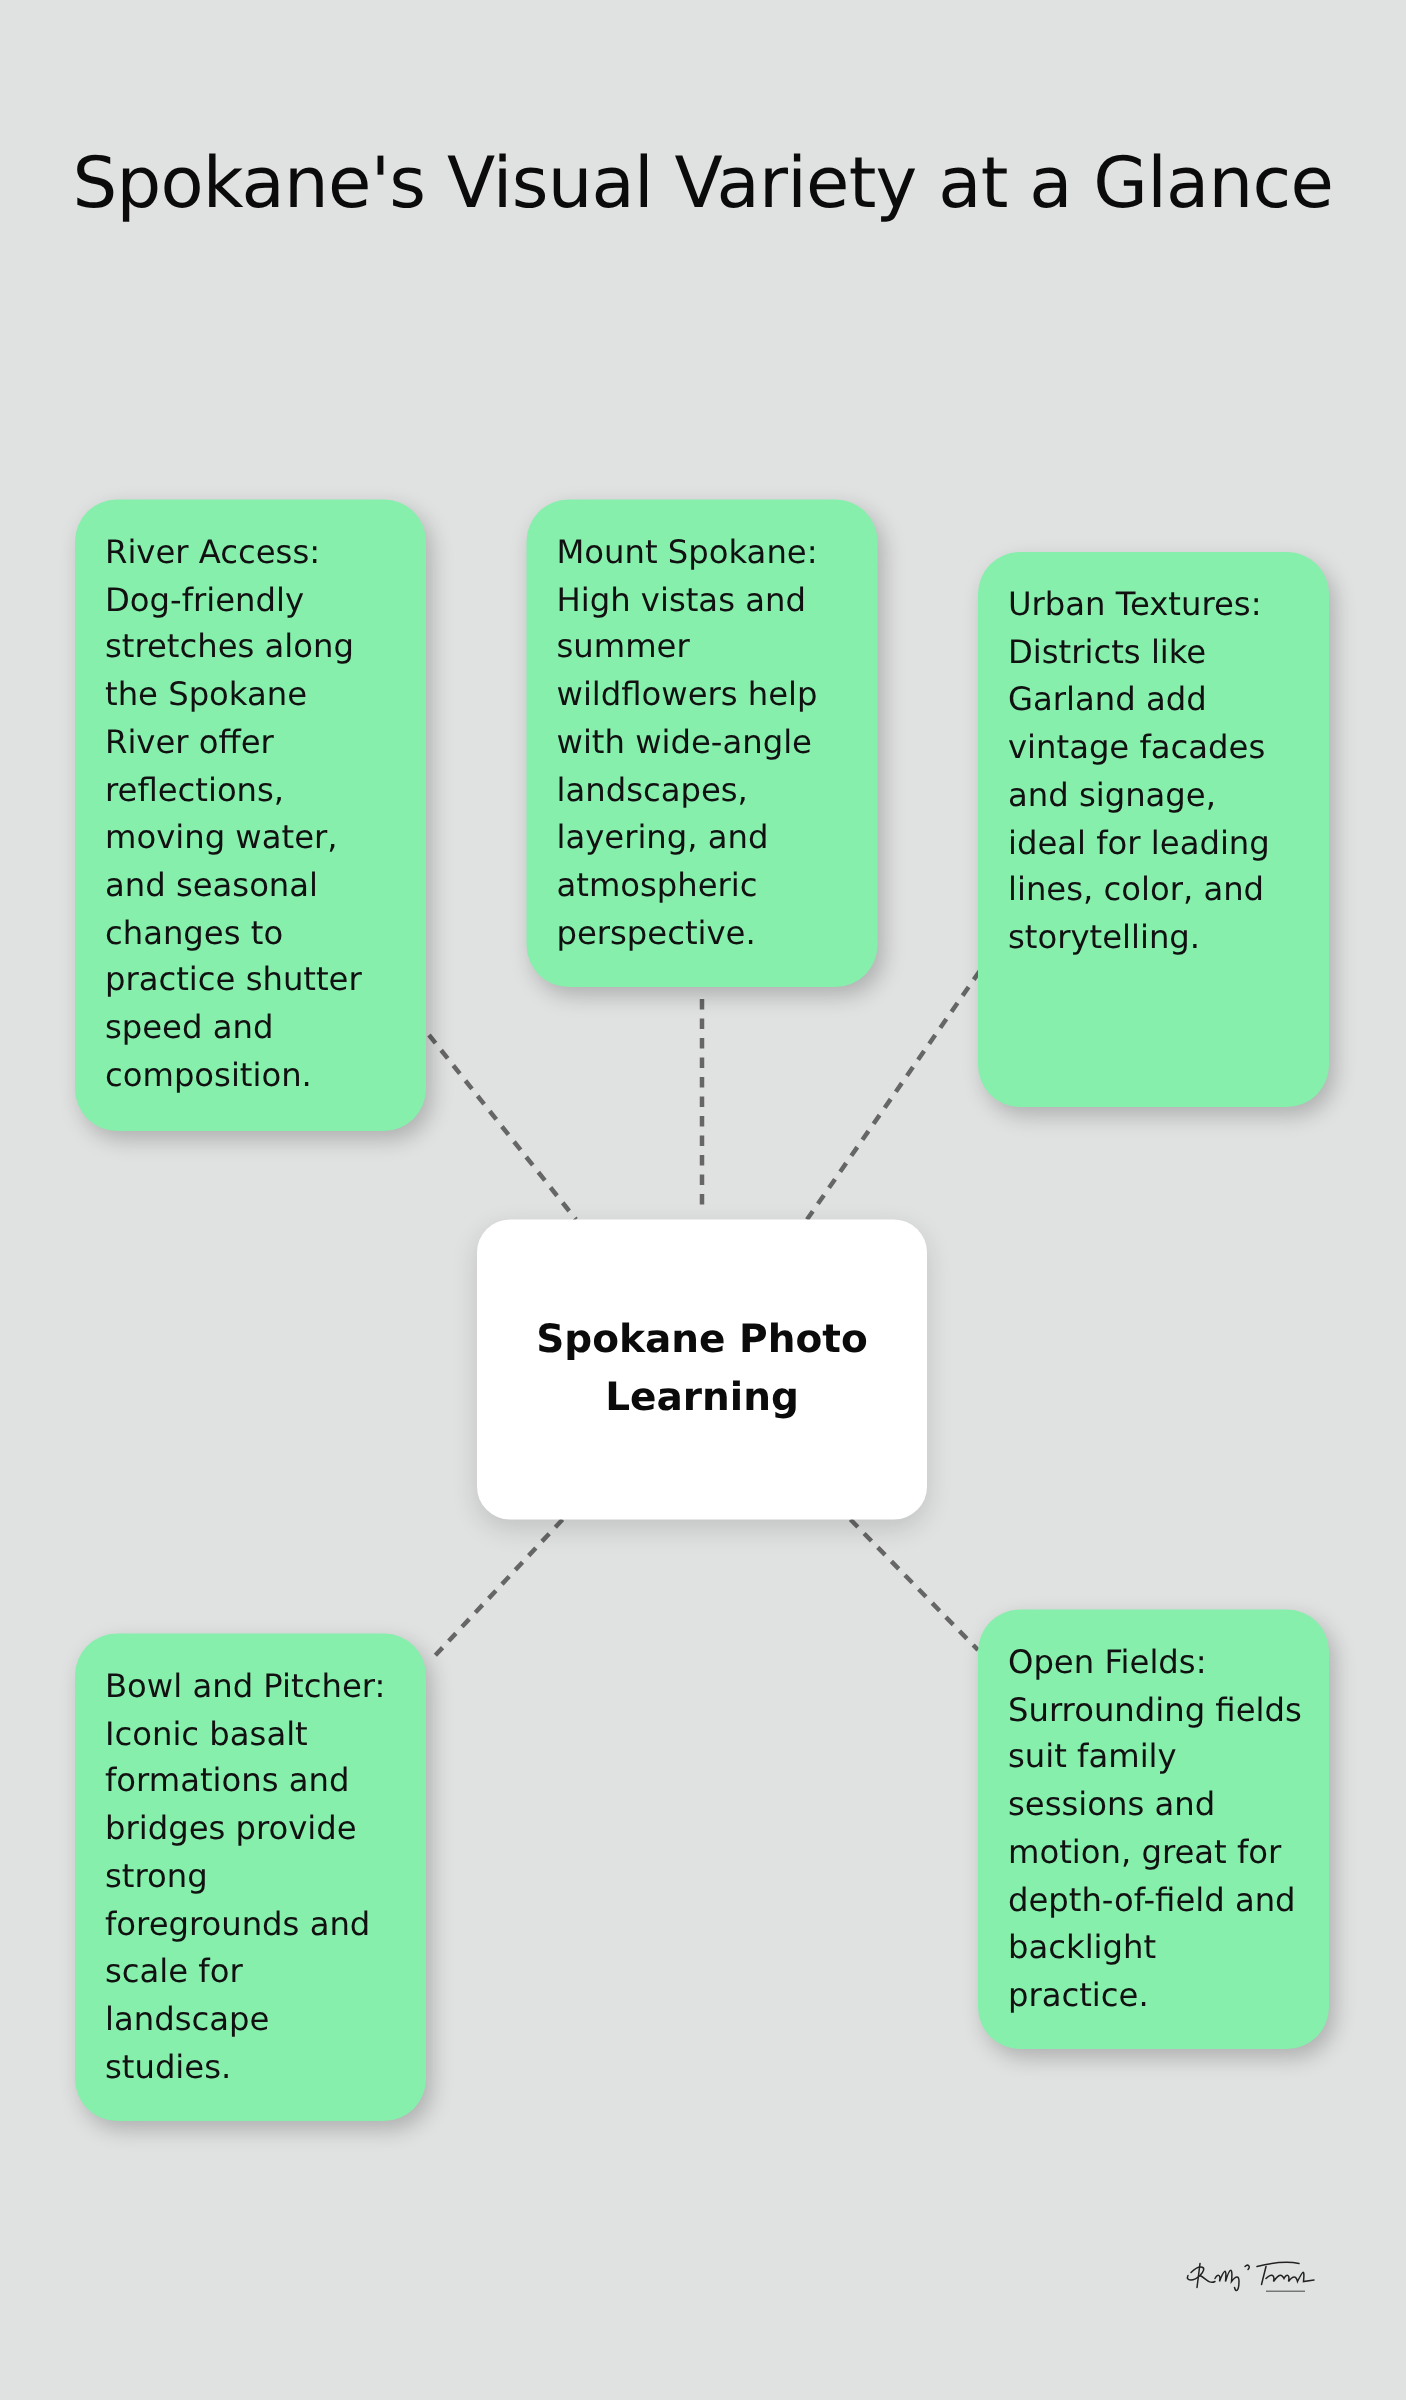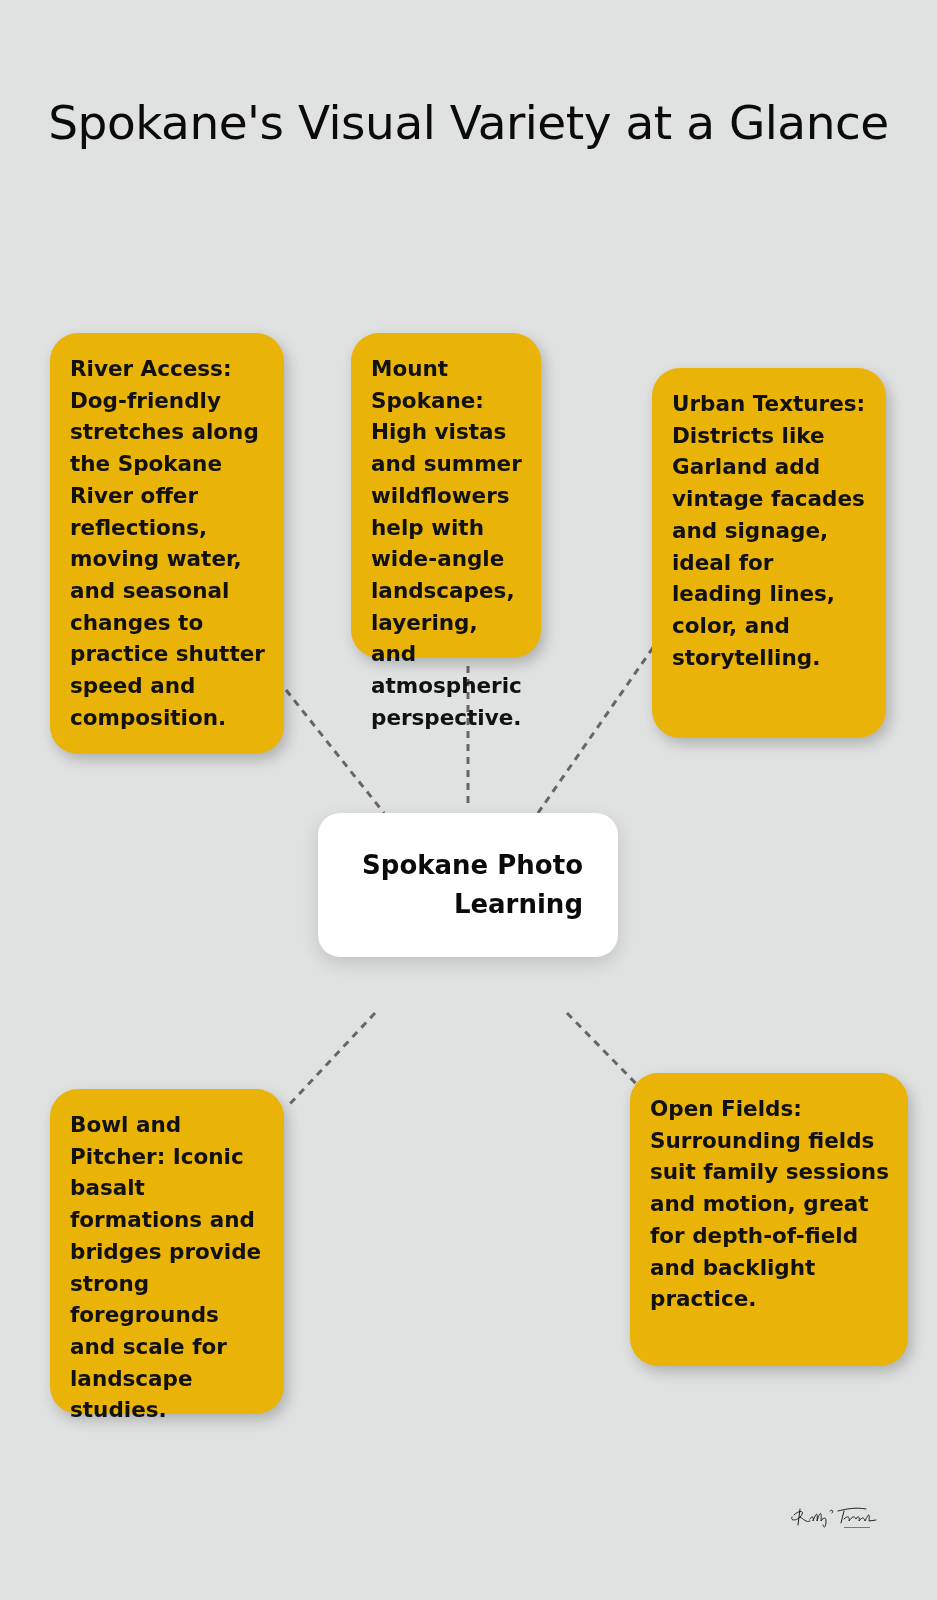--- a/index.html
+++ b/index.html
@@ -9,31 +9,31 @@
     font-family:"DejaVu Sans", "Liberation Sans", sans-serif;
     color:#0a0a0a;
   }
   .title {
     position:absolute; left:40px; top:88px; width:857px;
     text-align:center; font-weight:normal; font-size:47px; line-height:70px;
     letter-spacing:-0.5px; color:#0b0b0b;
   }
   svg.lines { position:absolute; left:0; top:0; }
   .card {
-    position:absolute; background:#eab308; border-radius:28px;
+    position:absolute; background:#86efac; border-radius:28px;
     box-shadow:4px 6px 14px rgba(0,0,0,0.22);
     box-sizing:border-box; padding:20px 18px 16px 20px;
-    font-size:21.5px; line-height:31.7px; color:#111;font-weight:bold;
+    font-size:21.5px; line-height:31.7px; color:#111;
   }
   .center {
-    position:absolute; left:318px; top:813px; width:300px; height:144px;
+    position:absolute; left:318px; top:813px; width:300px; height:200px;
     background:#fff; border-radius:22px;
     box-shadow:0 6px 18px rgba(0,0,0,0.14);
     display:flex; align-items:center; justify-content:center;
-    text-align:right; font-weight:bold; font-size:26px; line-height:39px;
+    text-align:center; font-weight:bold; font-size:26px; line-height:39px;
     color:#0b0b0b;
   }
   .center span { width:230px; }
   .logo {
     position:absolute; left:786px; top:1503px; width:96px; height:30px;
   }
 </style>
 </head>
 <body>
 
@@ -46,37 +46,37 @@
     <line x1="668" y1="626" x2="538" y2="813"></line>
     <line x1="375" y1="1013" x2="287" y2="1107"></line>
     <line x1="567" y1="1013" x2="652" y2="1100"></line>
   </g>
 </svg>
 
 <div class="card" style="left:50px; top:333px; width:234px; height:421px;">
   <span>River Access: Dog-friendly stretches along the Spokane River offer reflections, moving water, and seasonal changes to practice shutter speed and composition.</span>
 </div>
 
-<div class="card" style="left:351px; top:333px; width:190px; height:325px;">
+<div class="card" style="left:351px; top:333px; width:234px; height:325px;">
   <span>Mount Spokane: High vistas and summer wildflowers help with wide-angle landscapes, layering, and atmospheric perspective.</span>
 </div>
 
 <div class="card" style="left:652px; top:320px; width:234px; height:370px;margin-top:48px;">
   <span>Urban Textures: Districts like Garland add vintage facades and signage, ideal for leading lines, color, and storytelling.</span>
 </div>
 
 <div class="center">
   <span>Spokane Photo Learning</span>
 </div>
 
 <div class="card" style="left:50px; top:1073px; width:234px; height:325px;margin-top:16px;">
   <span>Bowl and Pitcher: Iconic basalt formations and bridges provide strong foregrounds and scale for landscape studies.</span>
 </div>
 
-<div class="card" style="left:630px; top:1073px; width:278px; height:293px;">
+<div class="card" style="left:652px; top:1073px; width:234px; height:293px;">
   <span>Open Fields: Surrounding fields suit family sessions and motion, great for depth-of-field and backlight practice.</span>
 </div>
 
 <svg class="logo" viewBox="0 0 96 30">
   <g fill="none" stroke="#222" stroke-width="1" stroke-linecap="round">
     <path d="M8 12 C14 6, 20 8, 14 14 C10 18, 4 18, 6 14"></path>
     <path d="M14 6 L12 22"></path>
     <path d="M14 14 C18 16, 20 20, 24 18"></path>
     <path d="M24 16 C26 12, 28 14, 27 18 C30 10, 32 8, 31 18 C34 8, 36 8, 35 18 C38 14, 40 14, 40 18 C40 24, 38 26, 37 22"></path>
     <path d="M44 8 C46 6, 48 8, 46 10"></path>

